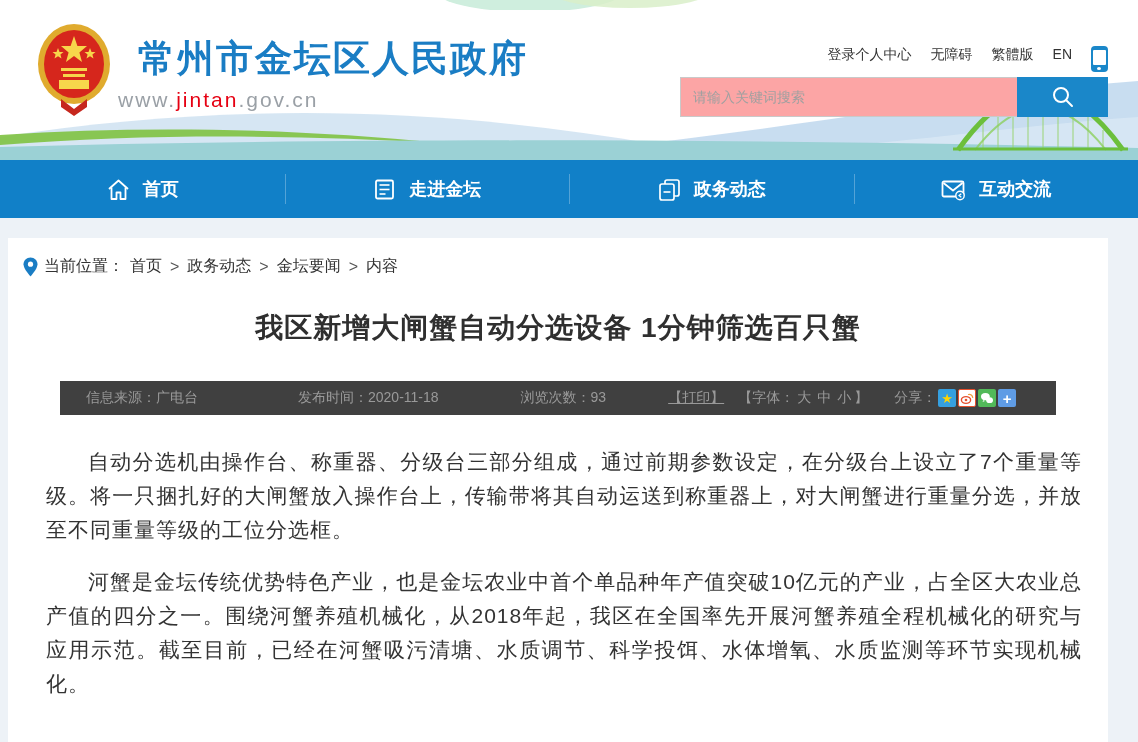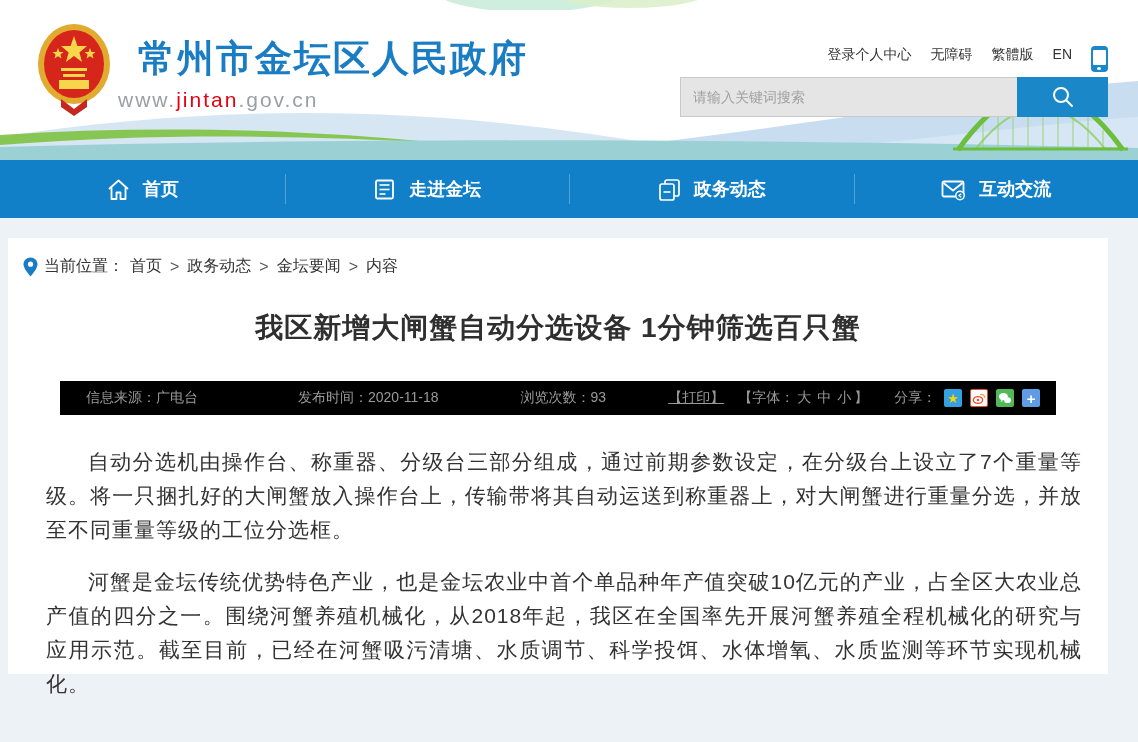--- a/index.html
+++ b/index.html
@@ -33,64 +33,64 @@
     display:flex; align-items:flex-start; gap:19px;
     font-size:14px; color:#333;
   }
   .utility .ulink { cursor:pointer; white-space:nowrap; }
   .phone-icon { width:17px; height:26px; background:#1a87c9; border-radius:4px; position:relative; cursor:pointer; }
   .phone-icon::before { content:""; position:absolute; left:2px; right:2px; top:4px; bottom:7px; background:#fff; border-radius:1px; }
   .phone-icon::after  { content:""; position:absolute; left:6px; bottom:2px; width:4px; height:3px; background:#fff; border-radius:50%; }
   .search-row { position:absolute; right:30px; top:67px; display:flex; }
   .search-input {
     width:337px; height:40px; border:1px solid #c9c9c9; border-right:none;
-    font-size:14px; padding:0 12px; color:#333; outline:none; background:#e5e5e5;
+    font-size:14px; padding:0 12px; color:#333; outline:none; background:#fca5a5;
     font-family:inherit;
   }
   .search-input::placeholder { color:#a0a0a0; }
   .search-btn { width:91px; height:40px; background:#1a87c9; border:none; cursor:pointer;
     display:flex; align-items:center; justify-content:center; }
 
   
   nav { height:58px; background:#1180c8; display:flex; }
   .nav-item {
     flex:1; display:flex; align-items:center; justify-content:center; gap:12px;
     color:#fff; font-size:18px; font-weight:bold; cursor:pointer; position:relative;
     white-space:nowrap;
   }
   .nav-item + .nav-item::before {
     content:""; position:absolute; left:0; top:14px; bottom:14px; width:1px;
     background:rgba(255,255,255,0.28);
   }
 
   
-  .content-area { height:456px; background:#edf2f7; padding-top:20px; }
+  .content-area { height:524px; background:#edf2f7; padding-top:20px; }
   .card { margin-left:8px; width:1100px; height:100%; background:#ffffff; }
   .breadcrumb {
     display:flex; align-items:center; gap:6px;
     padding:18px 0 0 15px; font-size:16px; color:#333;
   }
   .breadcrumb .crumb { cursor:pointer; }
   .breadcrumb .sep { color:#555; margin:0 2px; }
   .article-title {
     margin-top:32px; text-align:center;
     font-size:28px; font-weight:600; color:#2f2f2f; letter-spacing:1px;
   }
   .meta-bar {
-    margin:34px 52px 0 52px; height:34px; background:#000000;
+    margin:34px 52px 0 52px; height:34px; background:#404040;
     display:flex; align-items:center; font-size:14px; color:#999;
     white-space:nowrap; overflow:hidden;
   }
   .meta-bar .m-src   { margin-left:26px; }
   .meta-bar .m-time  { margin-left:100px; }
   .meta-bar .m-views { margin-left:82px; }
   .meta-bar .m-print { margin-left:62px; cursor:pointer;text-decoration:underline; }
   .meta-bar .m-font  { margin-left:14px; display:flex; align-items:center; }
   .meta-bar .fsize   { cursor:pointer; margin:0 3px; }
-  .meta-bar .m-share { margin-left:26px; display:flex; align-items:center; gap:8px; }
+  .meta-bar .m-share { margin-left:26px; display:flex; align-items:center; gap:2px; }
   .share-ic { width:18px; height:18px; border-radius:2px; display:flex; align-items:center;
     justify-content:center; cursor:pointer; }
   .ic-qzone { background:#35a0e0; color:#ffd400; font-size:13px; line-height:1; }
   .ic-weibo { background:#fff; border:1px solid #e6502d; }
   .ic-wechat{ background:#52b959; }
   .ic-more  { background:#5f9ce5; color:#fff; font-size:15px; font-weight:bold; line-height:1; }
   .article-body { padding:30px 26px 0 38px; }
   .article-body p {
     font-size:21px; color:#333; line-height:34px; text-indent:2em;
     letter-spacing:1px; margin-top:18px; text-align:justify;

